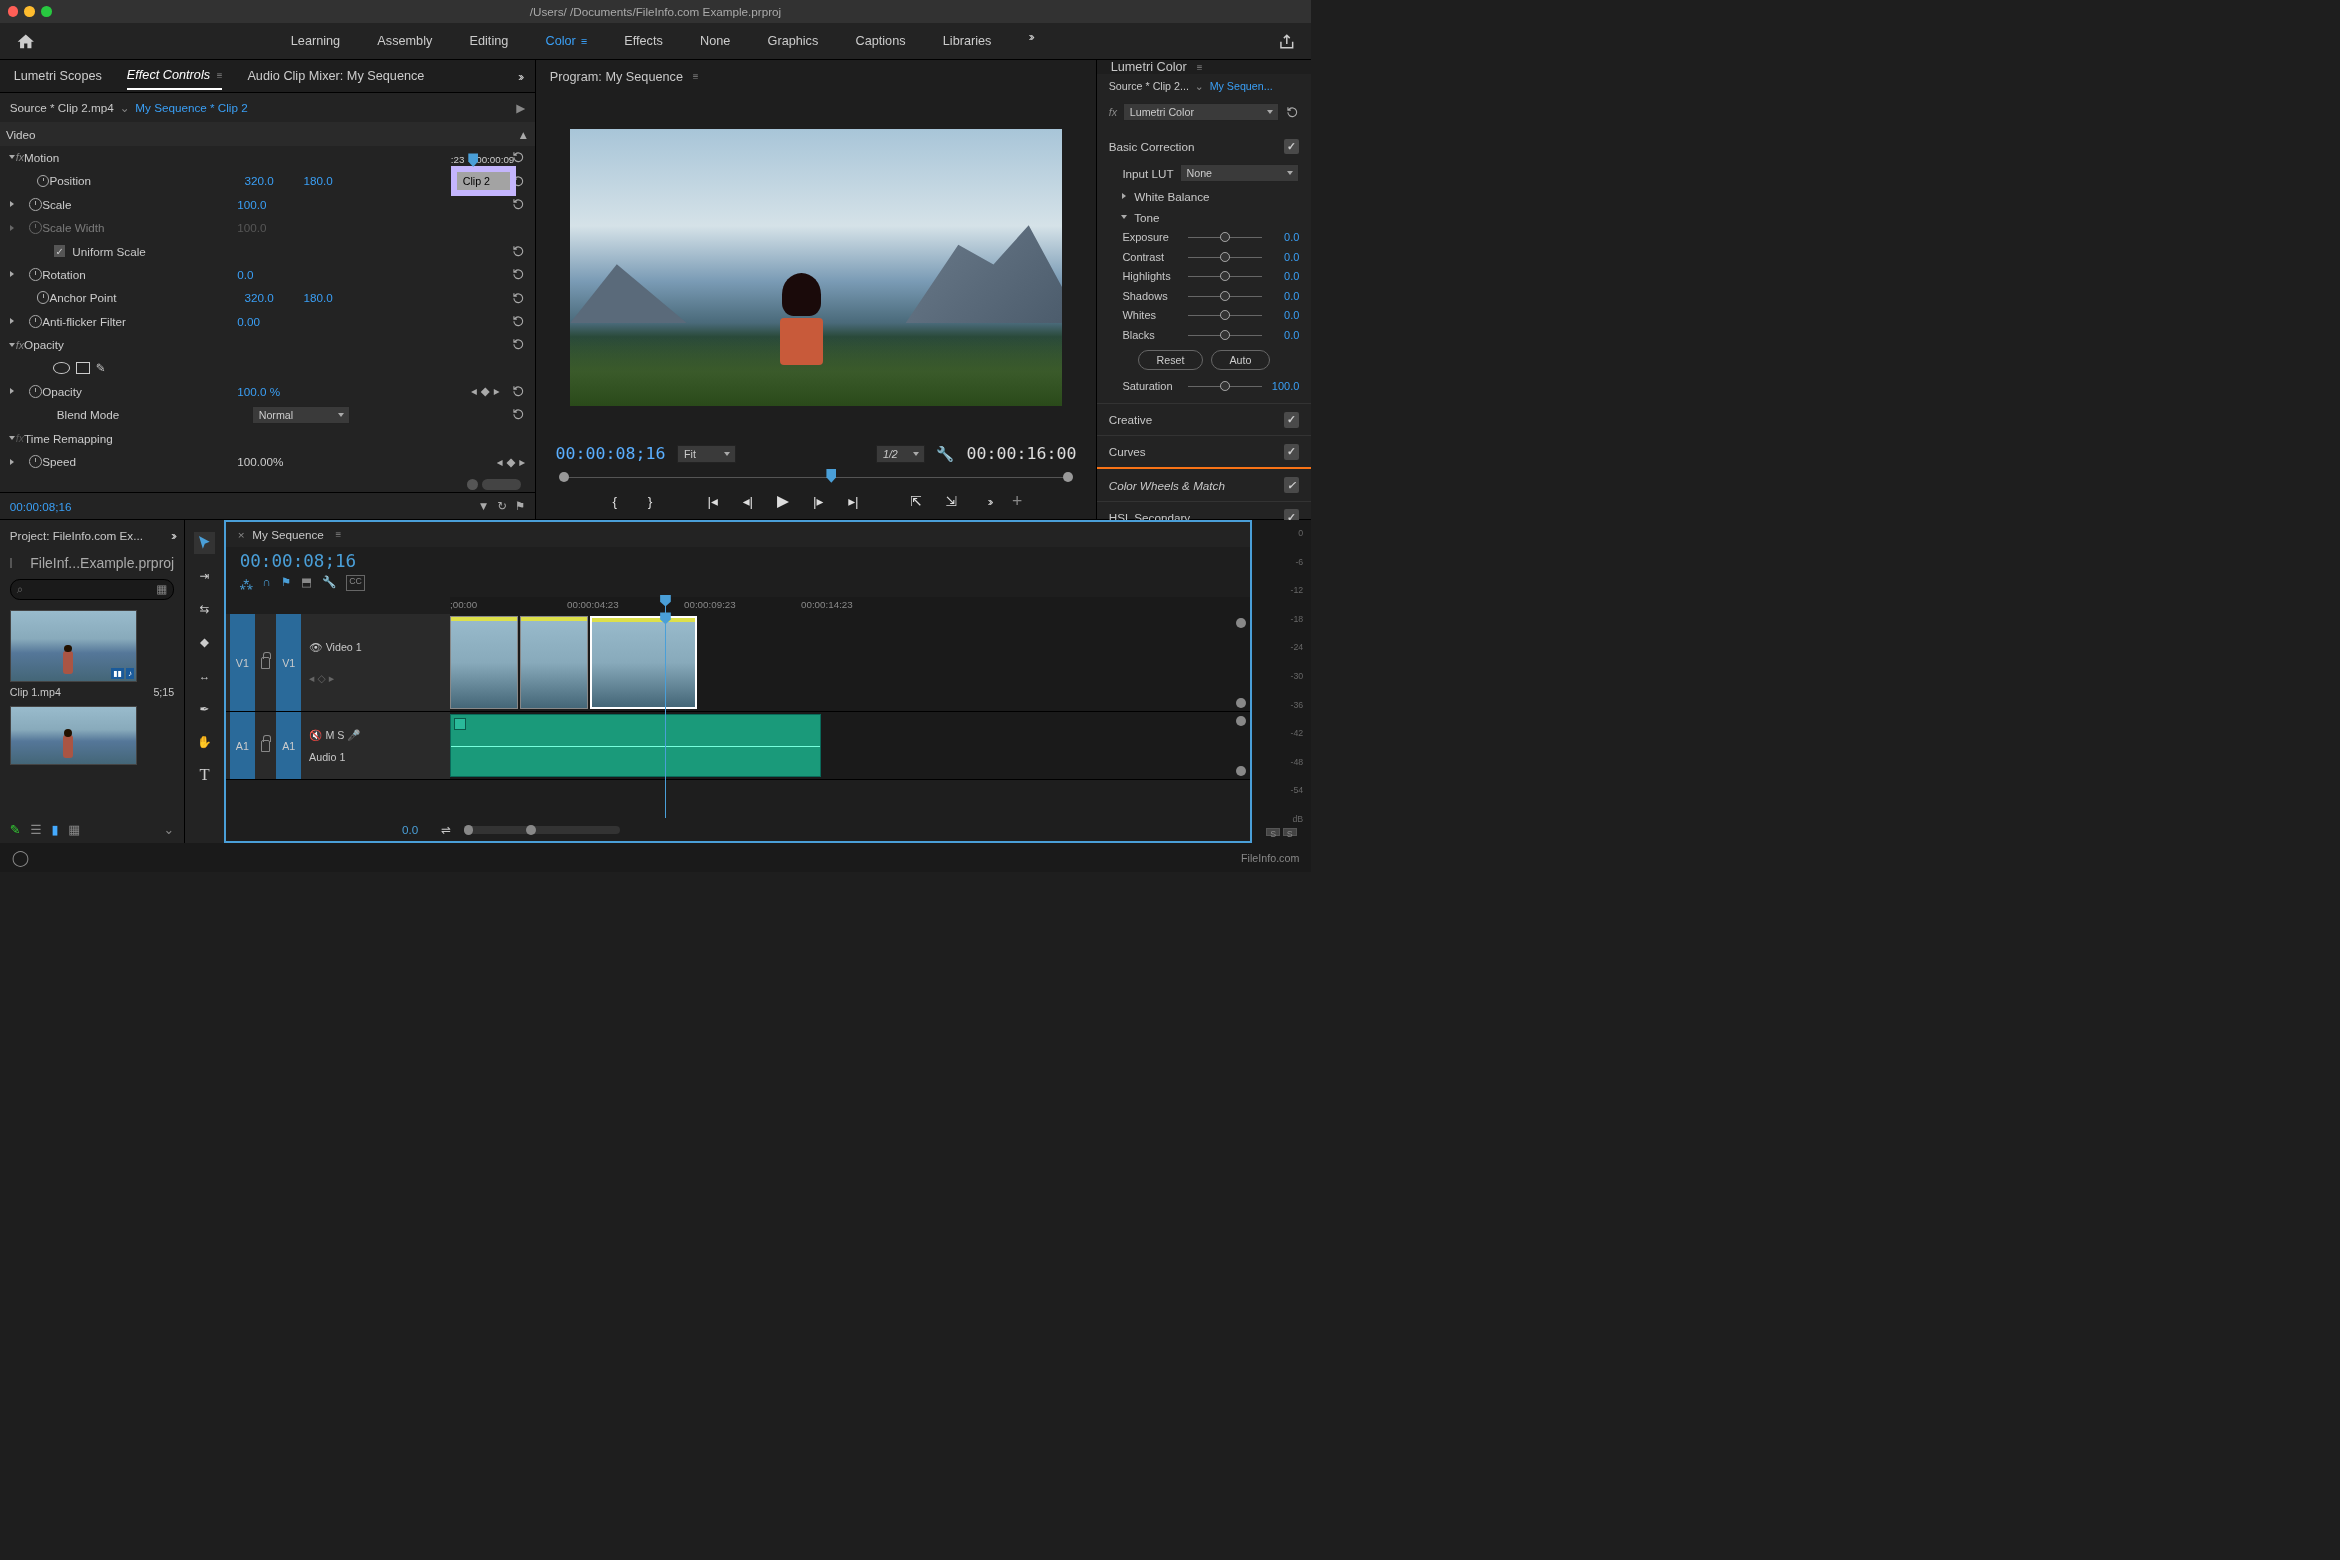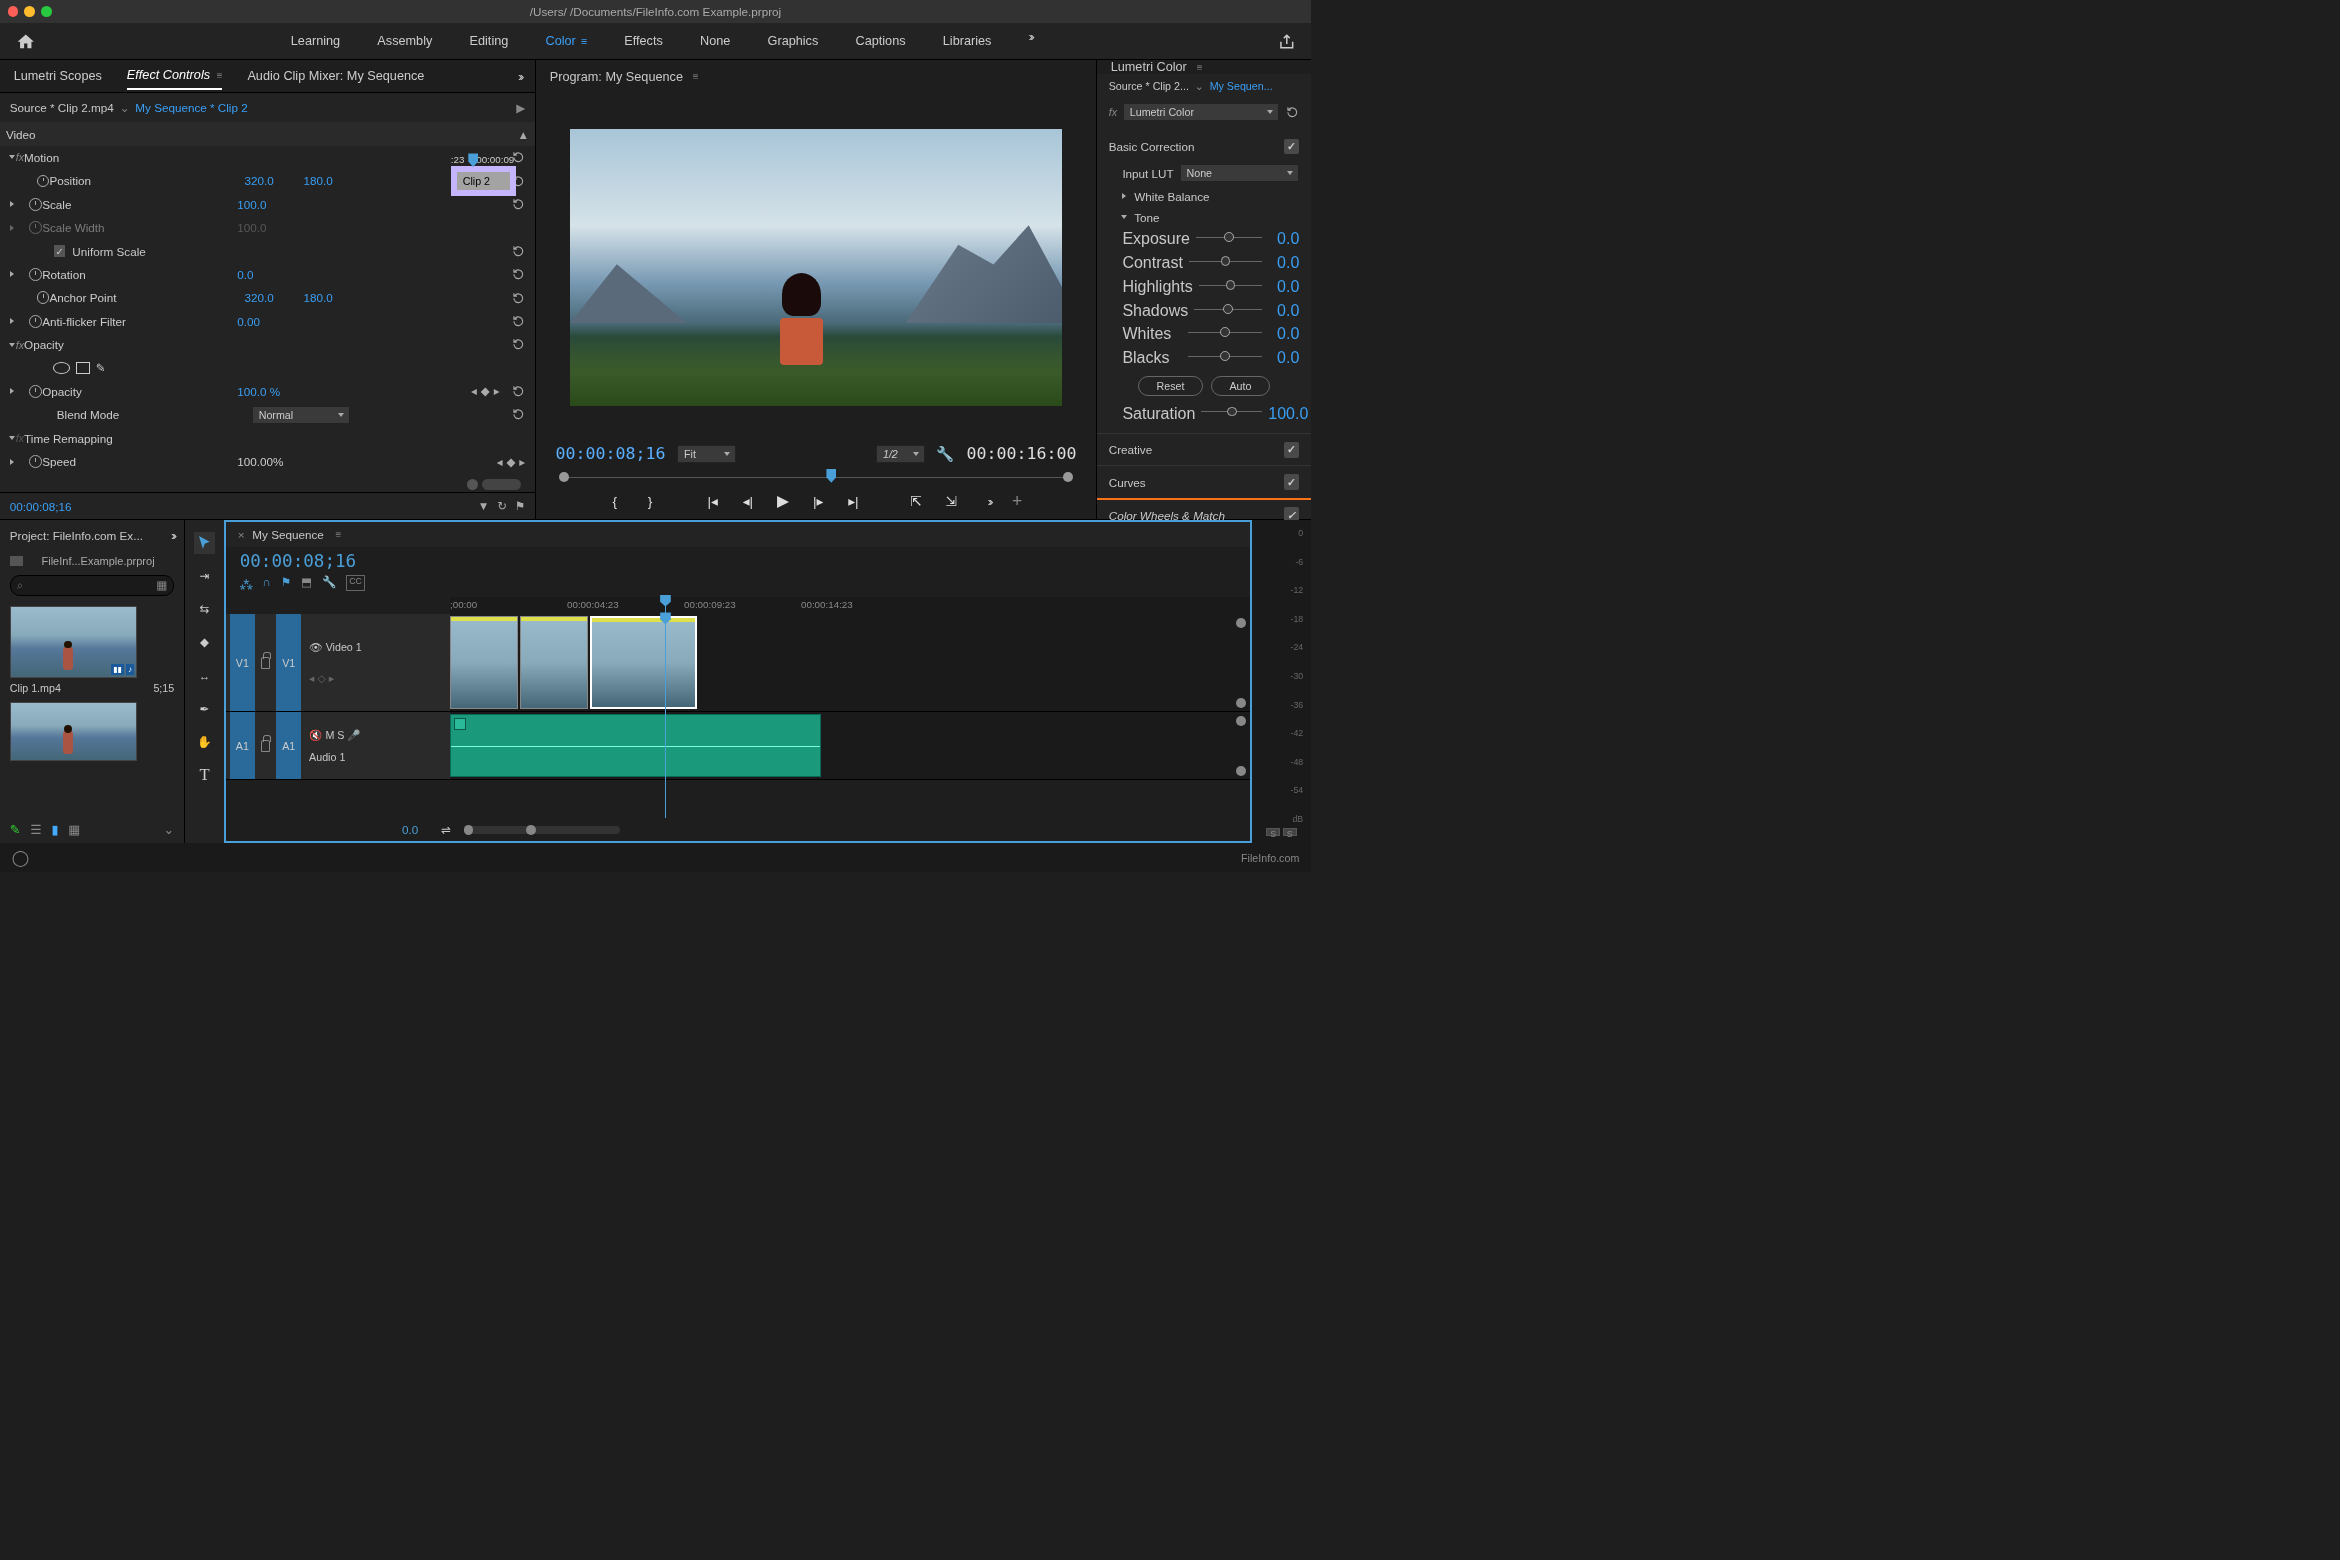--- a/index.html
+++ b/index.html
@@ -65,34 +65,34 @@
 .transport { display:flex; justify-content:center; gap:17.6px; margin-top:5.9px; align-items:center;}
 .tbtn { color:#ddd; font-size:13.7px; cursor:pointer; width:17.6px; text-align:center;}
 .right-col { width:215px; background:#232323; border-left:1px solid #000; display:flex; flex-direction:column;}
 .lumetri-hdr { height:33px; display:flex; align-items:center; padding:0 13.7px; font-size:12.7px; background:#1e1e1e;}
 .lumetri-src { padding:5.9px 11.7px; font-size:10.7px; display:flex; gap:5.9px;}
 .lumetri-src .blue{color:#3a9ff5;text-align:right;}
 .lumetri-sel { padding:3.9px 11.7px; display:flex; align-items:center; gap:5.9px;}
 .lsection { padding:7.8px 11.7px; }
 .lsection-hdr { display:flex; align-items:center; justify-content:space-between; padding:5.9px 0;}
 .lsub { padding:3.9px 0 3.9px 13.7px; display:flex; align-items:center; gap:5.9px; font-size:11.7px;}
-.lslider-row { display:flex; padding:2.9px 0 2.9px 13.7px; font-size:16px;}
+.lslider-row { display:flex; align-items:center; padding:2.9px 0 2.9px 13.7px; font-size:11px;}
 .lslider-row .lname { flex:0 0 60px;}
 .lslider { flex:1; height:13.7px; position:relative; margin:0 5.9px;}
 .lslider-track { height:1px; background:#666; position:absolute; top:6.8px; left:0; right:0;}
 .lslider-thumb { width:9.8px; height:9.8px; border:1px solid #aaa; border-radius:50%; position:absolute; top:2px; left:50%; margin-left:-4.9px; background:#333;}
 .lval { color:#3a9ff5; width:31px; text-align:right;}
 .lbtns { display:flex; gap:7.8px; justify-content:center; margin:5.9px 0;}
 .pill { border:1px solid #666; border-radius:11.7px; padding:2.9px 17.6px; font-size:10.7px; color:#ccc; cursor:pointer;}
 .chk { width:15.6px; height:15.6px; background:#4a4a4a; border-radius:2px; display:inline-flex; align-items:center; justify-content:center; color:#ccc;}
 .chk::after{content:'✓'; font-size:10.7px; font-weight:bold;}
 .lower { display:flex; height:324px; border-top:1px solid #000;}
 .proj-panel { width:185px; background:#232323; display:flex; flex-direction:column; border-right:1px solid #000;}
 .proj-hdr { padding:7.8px 9.8px; font-size:11.7px; display:flex; justify-content:space-between; align-items:center;}
-.proj-crumb { padding:3.9px 9.8px; font-size:11px; color:#aaa; display:flex; align-items:center; gap:18px;}
+.proj-crumb { padding:3.9px 9.8px; font-size:14px; color:#aaa; display:flex; align-items:center; gap:18px;}
 .proj-search { margin:3.9px 9.8px; height:21.5px; background:#1a1a1a; border:1px solid #000; border-radius:9.8px; display:flex; align-items:center; padding:0 5.9px;}
 .bins { flex:1; padding:5.9px 9.8px; overflow:hidden;}
 .thumb { width:127px; height:72px; background:linear-gradient(to bottom,#9bc 0%,#8ab 40%,#579 60%,#467 100%); position:relative; margin-bottom:2px; border:1px solid #444;}
 .thumb .mini-person{position:absolute;left:42%;bottom:10%;width:9.8px;height:23.4px;background:#a54;border-radius:2.9px;}
 .thumb .mini-person::before{content:'';position:absolute;top:-5.9px;left:1px;width:7.8px;height:7.8px;background:#210;border-radius:50%;}
 .clip-meta { display:flex; justify-content:space-between; font-size:10.7px; padding:2px 0 7.8px;}
 .proj-foot { height:27px; display:flex; align-items:center; gap:9.8px; padding:0 9.8px;}
 .proj-foot .ico{color:#888;font-size:12.7px;}
 .tl-tools { width:39px; background:#232323; display:flex; flex-direction:column; align-items:center; gap:11.7px; padding-top:11.7px;}
 .tool { width:21.5px; height:21.5px; display:flex; align-items:center; justify-content:center; color:#ccc; cursor:pointer;}

